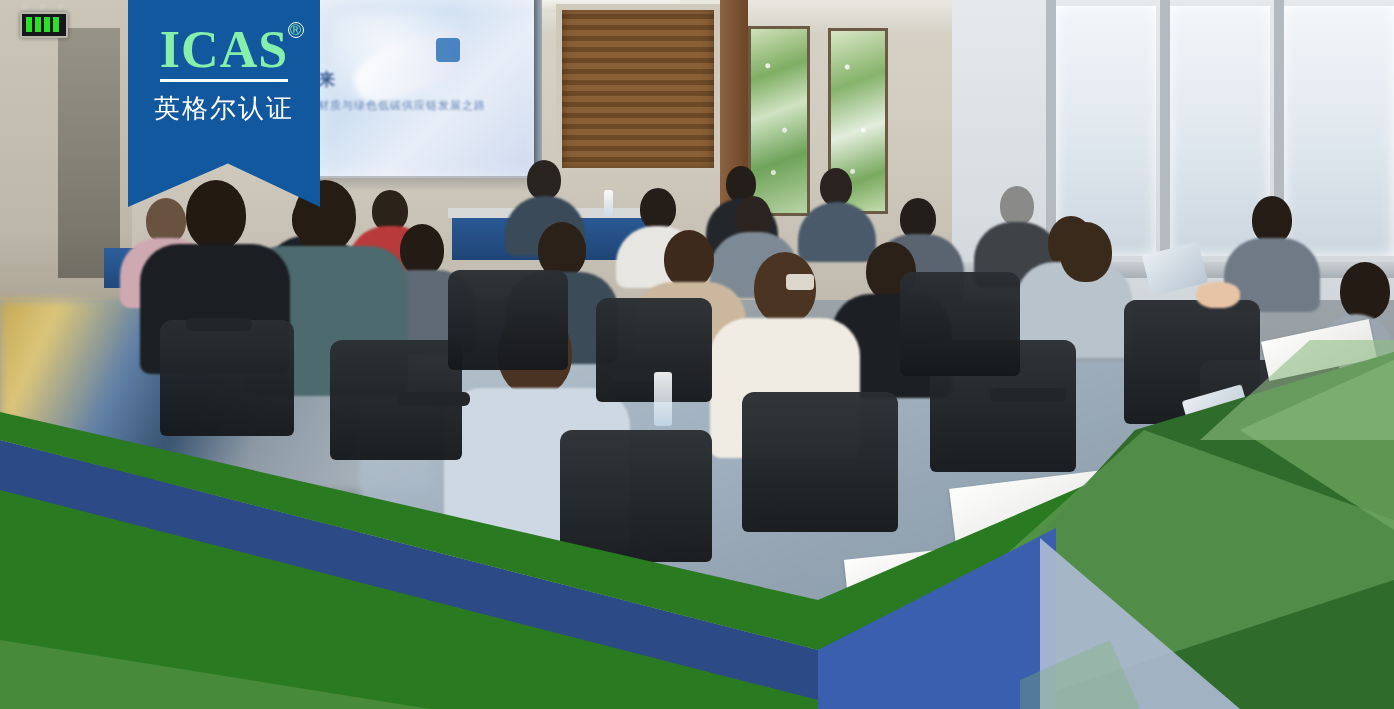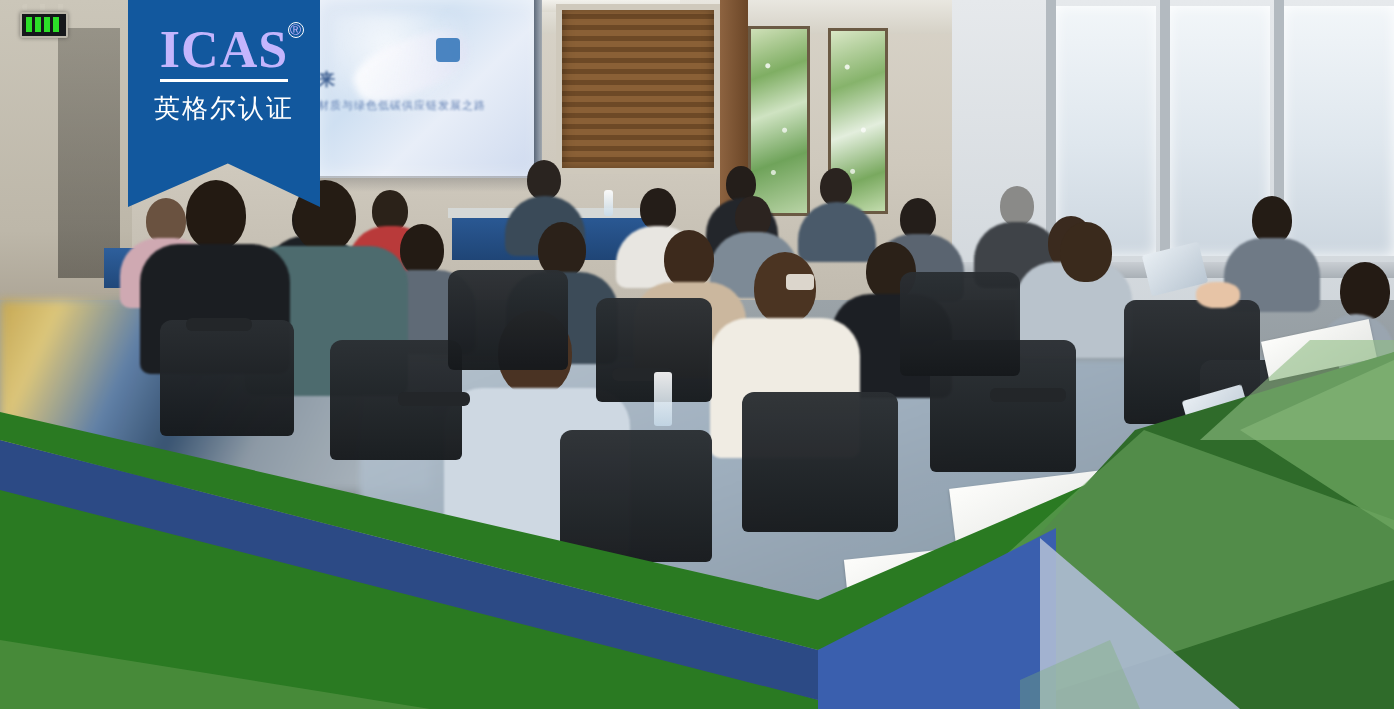--- a/index.html
+++ b/index.html
@@ -132,21 +132,21 @@
 
   
   .logo-block{
     position:absolute;left:128px;top:0;width:192px;height:207px;
     background:#12589e;
     clip-path:polygon(0 0,100% 0,100% 100%,52% 79%,0 100%);
     z-index:40;
   }
   .logo-inner{position:absolute;left:0;top:0;width:192px;height:150px;
     display:flex;flex-direction:column;align-items:center;justify-content:center;}
-  .logo-word{position:relative;color:#c4b5fd;font-family:"Liberation Serif",serif;
+  .logo-word{position:relative;color:#86efac;font-family:"Liberation Serif",serif;
     font-weight:bold;font-size:52px;line-height:1;letter-spacing:1px;
     padding-bottom:3px;border-bottom:3px solid #ffffff;}
   .logo-reg{position:absolute;right:-16px;top:-2px;font-size:15px;font-weight:normal;
     border:1.4px solid #fff;border-radius:50%;width:14px;height:14px;line-height:14px;
     text-align:center;font-family:"Liberation Sans",sans-serif;}
   .logo-cn{margin-top:9px;color:#ffffff;font-size:26px;letter-spacing:2px;
     font-family:"DejaVu Sans","Liberation Sans",sans-serif;font-weight:500;}
 
   
   .shape{position:absolute;left:0;top:0;width:1394px;height:709px;pointer-events:none;}

